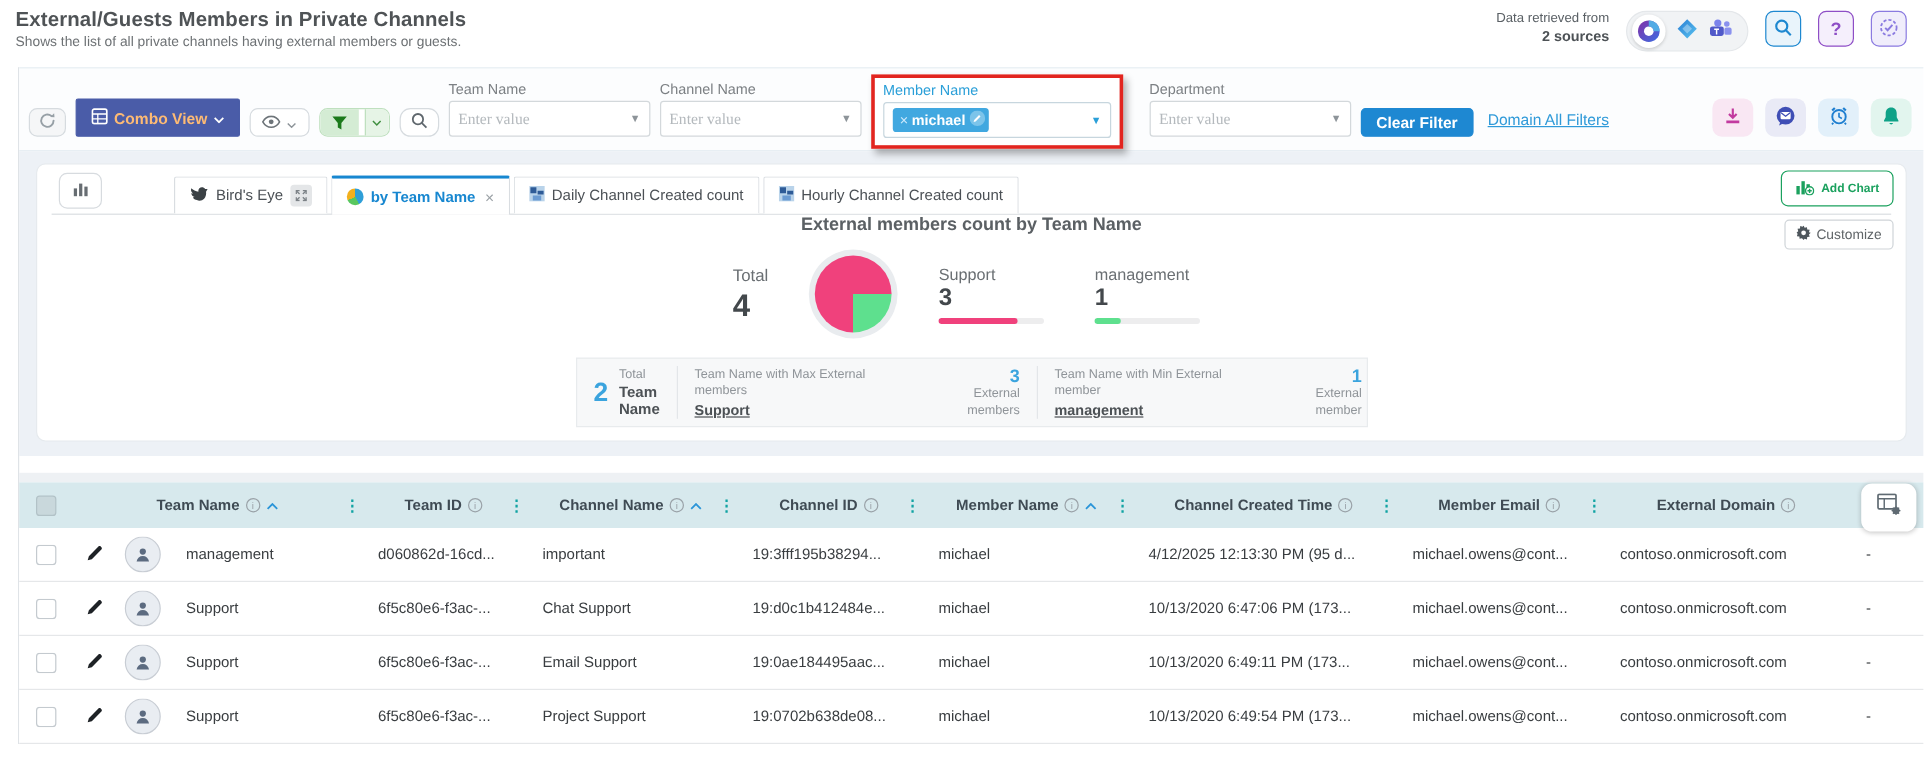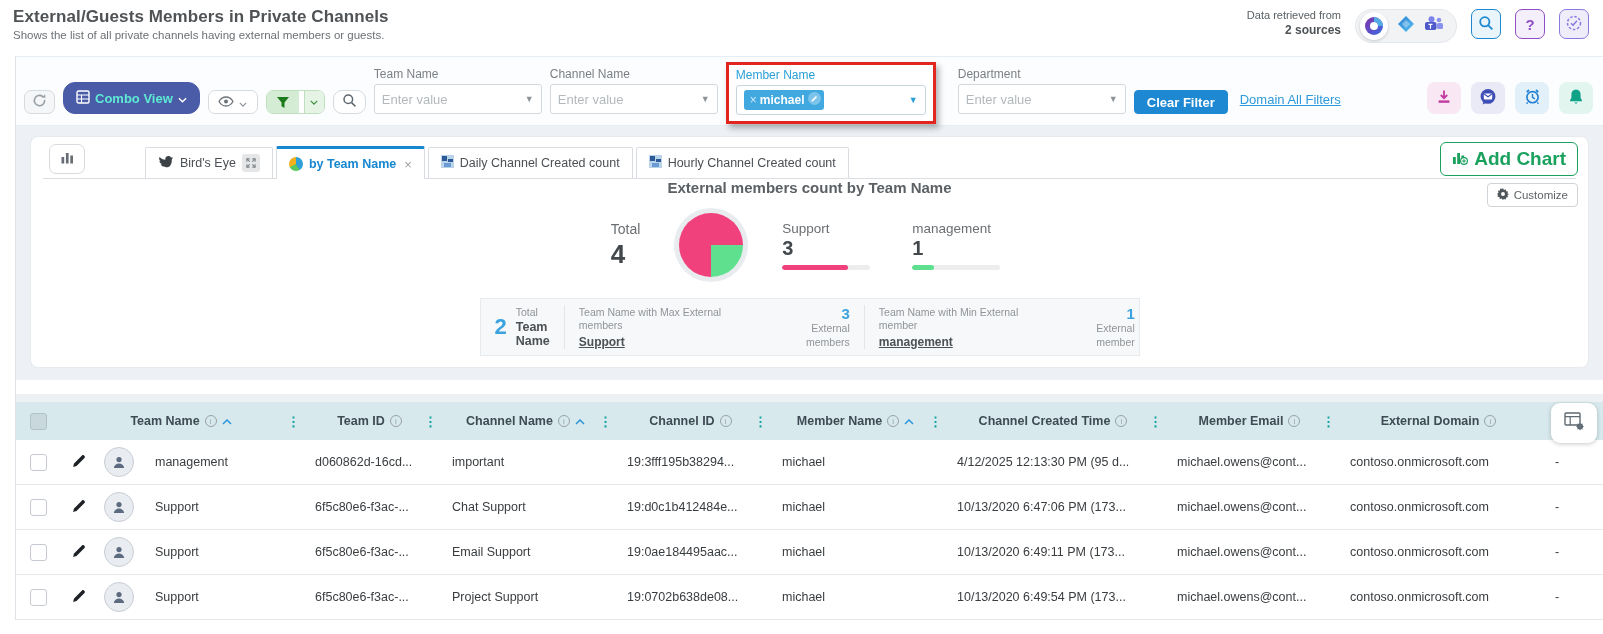--- a/index.html
+++ b/index.html
@@ -27,34 +27,34 @@
 
   
   .content { margin-left:15px; border-left:1px solid #dfe3e7; }
 
   
   .filterbar { height:70px; background:#fcfdfe; border-top:1px solid #e7eef3; border-bottom:1px solid #e7eef3;
     display:flex; align-items:flex-end; padding:0 10px 11px 8px; gap:8px; }
   .fbtn { height:24px; display:flex; align-items:center; justify-content:center; gap:5px;
     border:1px solid #d6dbdf; border-radius:7px; background:#fff; cursor:pointer; }
   .btn-refresh { width:31px; background:#f5f6f7; }
-  .btn-combo { background:#4a5ca8; border-color:#4a5ca8; color:#5eead4; font-size:13px; font-weight:700;
-    padding:0 12px; height:32px; border-radius:12px; }
+  .btn-combo { background:#4a5ca8; border-color:#4a5ca8; color:#fdba74; font-size:13px; font-weight:700;
+    padding:0 12px; height:32px; border-radius:2px; }
   .btn-eye { width:50px; }
   .btn-filter { padding:0; overflow:hidden; border-color:#bfe0bf; }
   .btn-filter .fpart { width:32px; height:30px; background:#d4ecd4; display:flex; align-items:center; justify-content:center; }
   .btn-filter .fcar { width:20px; height:30px; background:#e6f4e6; display:flex; align-items:center; justify-content:center; border-left:1px solid #bfe0bf; }
   .btn-search2 { width:33px; border-radius:9px; }
   .fgroup { display:flex; flex-direction:column; }
   .flabel { font-size:12px; color:#7c8084; margin-bottom:3px; }
   .flabel.blue { color:#2a9fd8; }
   .finput { width:168px; height:30px; border:1px solid #d3d8db; border-radius:3px; background:#fff;
     display:flex; align-items:center; padding:0 7px; position:relative; }
   .finput input { border:none; outline:none; width:100%; font-size:13px; color:#701a75;
-    font-family:Liberation Sans, sans-serif; background:transparent; }
+    font-family:Liberation Serif, serif; background:transparent; }
   .finput input::placeholder { color:#b4b9bd; }
   .caret { font-size:9px; color:#8d9499; margin-left:auto; cursor:pointer; }
   .caret.blue { color:#2a9fd8; }
   .redbox { border:3px solid #e2251f; background:#fff; padding:3px 7px 6px; margin-bottom:-10px;
     box-shadow:3px 4px 6px rgba(0,0,0,.3); }
   .redbox .finput { width:190px; border-color:#c7d6de; }
   .chip { display:inline-flex; align-items:center; gap:3px; background:#41a8e0; border-radius:3px;
     color:#fff; font-size:12px; font-weight:700; padding:2px 3px 2px 6px; cursor:pointer; }
   .chip .x { font-size:12px; font-weight:400; color:#cfeafc; cursor:pointer; }
   .btn-clear { background:#1e88d2; border-color:#1e88d2; color:#fff; font-size:13px; font-weight:700;
@@ -72,21 +72,21 @@
   .chartbars-btn { width:36px; height:30px; border:1px solid #d7dbdf; border-radius:7px; background:#fff;
     display:flex; align-items:center; justify-content:center; margin:0 60px 4px 6px; cursor:pointer; }
   .tab { display:flex; align-items:center; gap:6px; height:31px; padding:0 12px; background:#fff;
     border:1px solid #d9dde1; border-bottom:none; font-size:12.5px; color:#4b5055; cursor:pointer; margin-right:3px; border-radius:2px 2px 0 0; }
   .tab.active { border-top:3px solid #1787d0; color:#1787d0; font-weight:700; height:33px; margin-bottom:-1px; background:#fff; }
   .tab .close { color:#9aa0a5; font-size:13px; font-weight:400; margin-left:2px; cursor:pointer; }
   .expandbox { width:18px; height:18px; background:#e4e6e8; border-radius:3px; display:flex; align-items:center; justify-content:center; cursor:pointer; }
   .pie-ico { width:14px; height:14px; border-radius:50%;
     background:conic-gradient(#2f9fd8 0 150deg, #59c75f 150deg 245deg, #f2b01e 245deg 360deg); }
   .btn-addchart { position:absolute; right:10px; top:5px; display:flex; align-items:center; gap:6px;
-    border:1.5px solid #1ba15e; border-radius:6px; background:#fff; color:#1ba15e; font-size:19px;
+    border:1.5px solid #1ba15e; border-radius:6px; background:#fff; color:#1ba15e; font-size:10px;
     font-weight:700; padding:5px 11px; cursor:pointer; }
   .btn-customize { position:absolute; right:10px; top:46px; display:flex; align-items:center; gap:5px;
     border:1px solid #cfd4d8; border-radius:4px; background:#fff; color:#5f6467; font-size:11.5px;
     padding:4px 9px; cursor:pointer; }
   .ctitle { text-align:center; font-size:15px; font-weight:700; color:#5b6064; margin-top:0; }
   .kpis { display:flex; justify-content:center; align-items:center; gap:34px; margin-top:12px; height:74px; }
   .kpi-total .lab { font-size:14px; color:#6a6f73; }
   .kpi-total .val { font-size:26px; font-weight:700; color:#43484c; margin-top:2px; }
   .pie-ring { width:74px; height:74px; border-radius:50%; background:#e9ecef; display:flex; align-items:center; justify-content:center; }
   .pie { width:64px; height:64px; border-radius:50%; }

